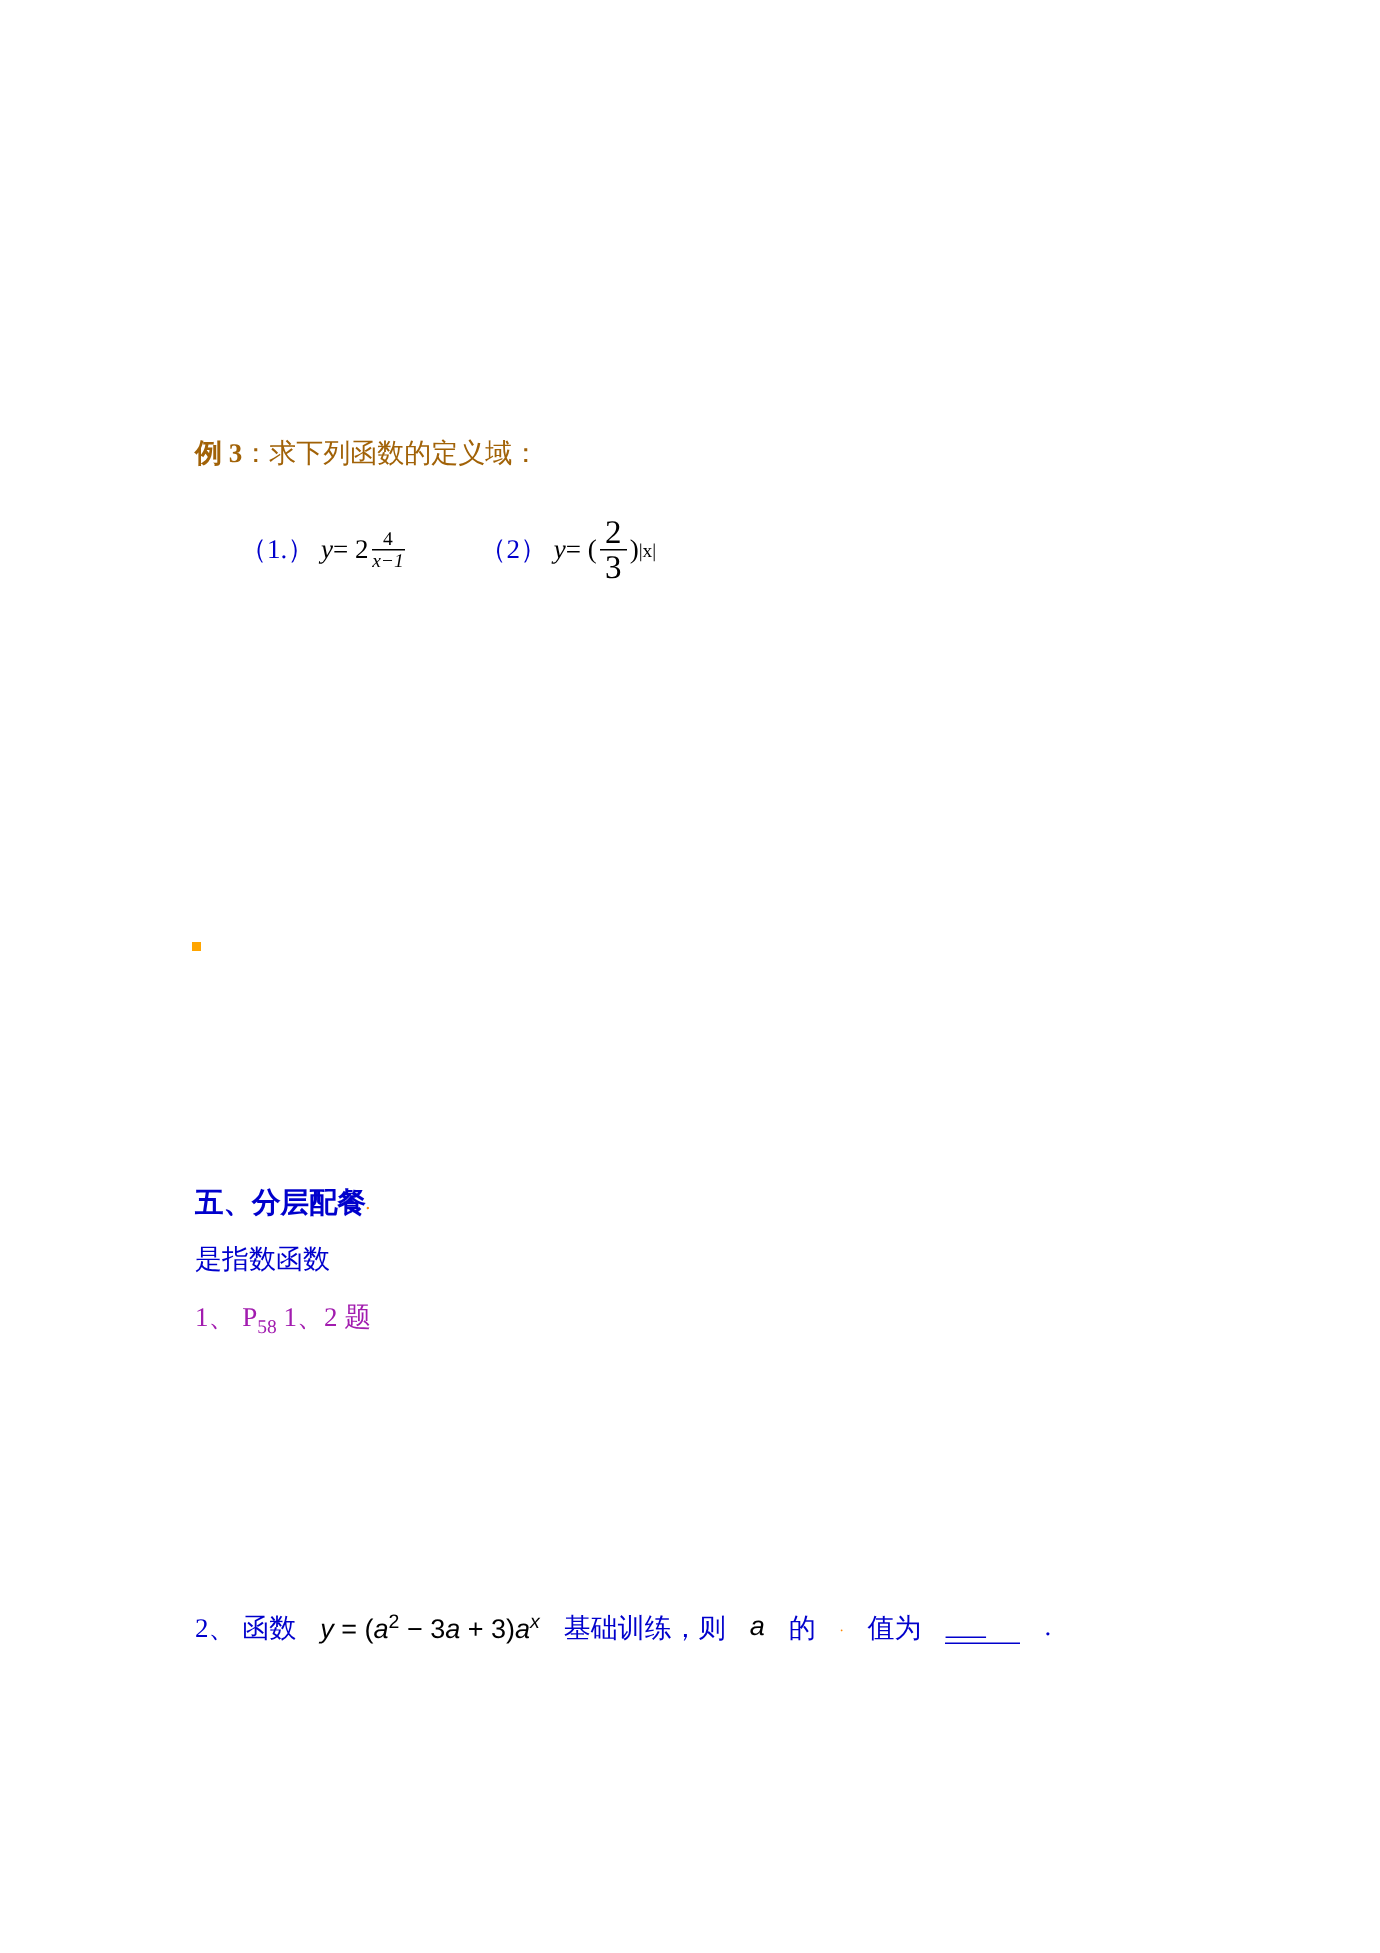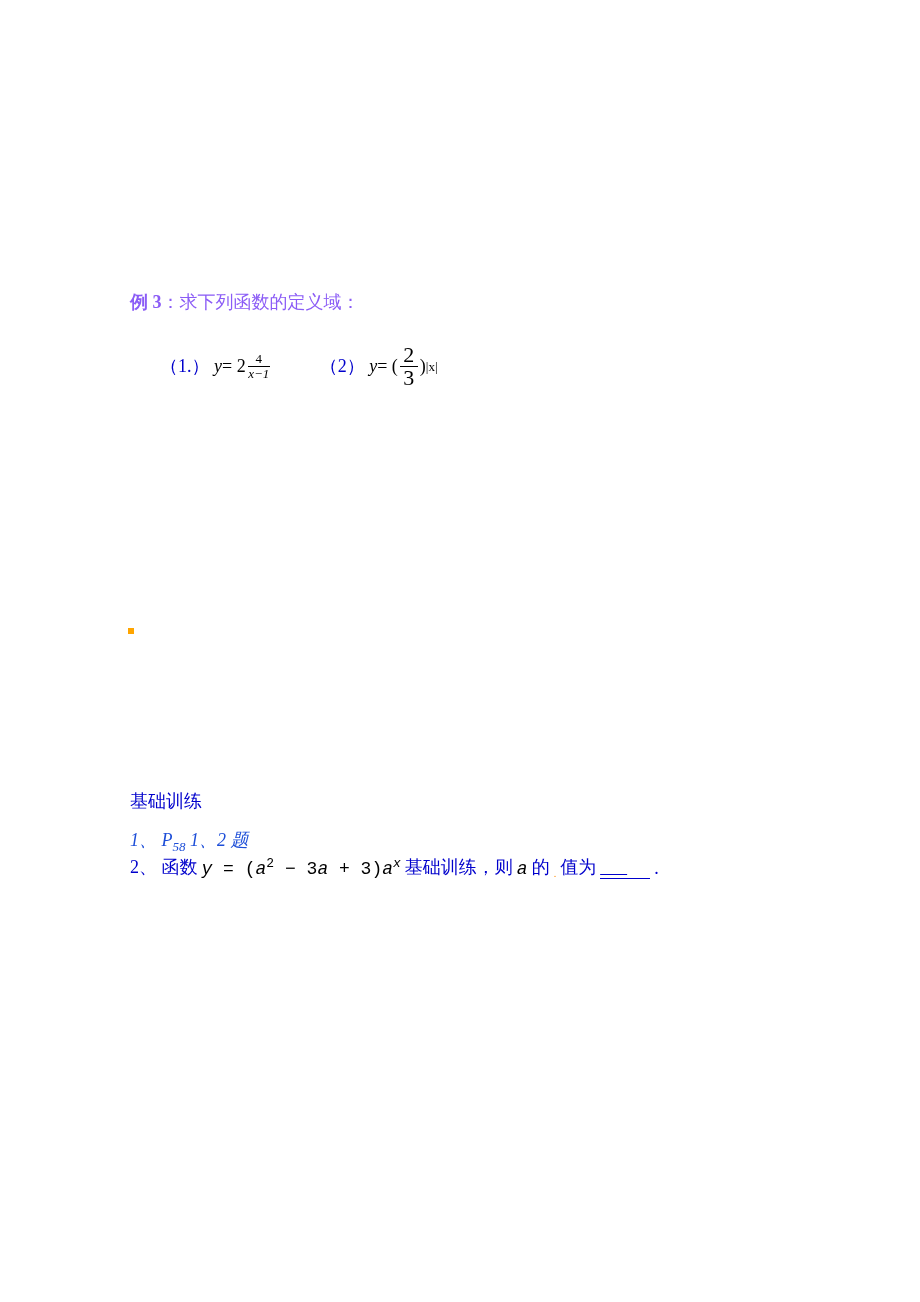--- a/index.html
+++ b/index.html
@@ -11,21 +11,21 @@
       width: 920px;
       height: 1302px;
       background: #ffffff;
       font-family: "SimSun", "宋体", serif;
       position: relative;
     }
     .content {
       padding: 290px 130px 0 130px;
     }
     .example-title {
-      color: #8b5cf6;
+      color: #a16207;
       font-size: 18px;
       margin-bottom: 30px;
     }
     .bold {
       font-weight: bold;
     }
     .formulas {
       color: #000000;
       font-size: 18px;
       padding-left: 30px;
@@ -92,37 +92,37 @@
       color: #ff8800;
       font-size: 10px;
       vertical-align: middle;
     }
     .subsection {
       color: #0000CC;
       font-size: 18px;
       margin-bottom: 15px;
     }
     .question1 {
-      color: #1d4ed8;
+      color: #a21caf;
       font-size: 18px;
-      font-style: italic;
     }
     .sub-p {
       font-size: 13px;
       vertical-align: sub;
     }
     .question2 {
       color: #0000CC;
       font-size: 18px;
+      margin-top: 180px;
       display: flex;
-      align-items: flex-end;
-      gap: 4px;
+      align-items: center;
+      gap: 16px;
     }
     .math {
-      font-family: Liberation Mono, monospace;
+      font-family: Liberation Sans, sans-serif;
       font-style: italic;
       color: #000000;
     }
     .underline {
       text-decoration: underline;
       display: inline-block;
       min-width: 50px;
       border-bottom: 1px solid #0000CC;
     }
     .non-italic {
@@ -163,21 +163,24 @@
         </span>
           <span class="non-italic">)</span>
           <span class="sup non-italic">|x|</span>
       </span>
     </div>
   </div>
 
   <div class="marker-orange"></div>
 
   <div class="section-five">
-    <div class="subsection">基础训练</div>
+    <div class="section-title">
+      <span>五、分层配餐</span><span class="orange-dot">.</span>
+    </div>
+    <div class="subsection">是指数函数</div>
     <div class="question1">
       <span>1、 P</span><span class="sub-p">58</span><span> 1、2 题</span>
     </div>
 
     <div class="question2">
       <span>2、 函数 </span>
       <span class="math">
         <span>y</span><span class="non-italic"> = (</span><span>a</span><span class="sup non-italic">2</span><span class="non-italic"> − 3</span><span>a</span><span class="non-italic"> + 3)</span><span>a</span><span class="sup">x</span>
       </span>
       <span> 基础训练，则 </span>

